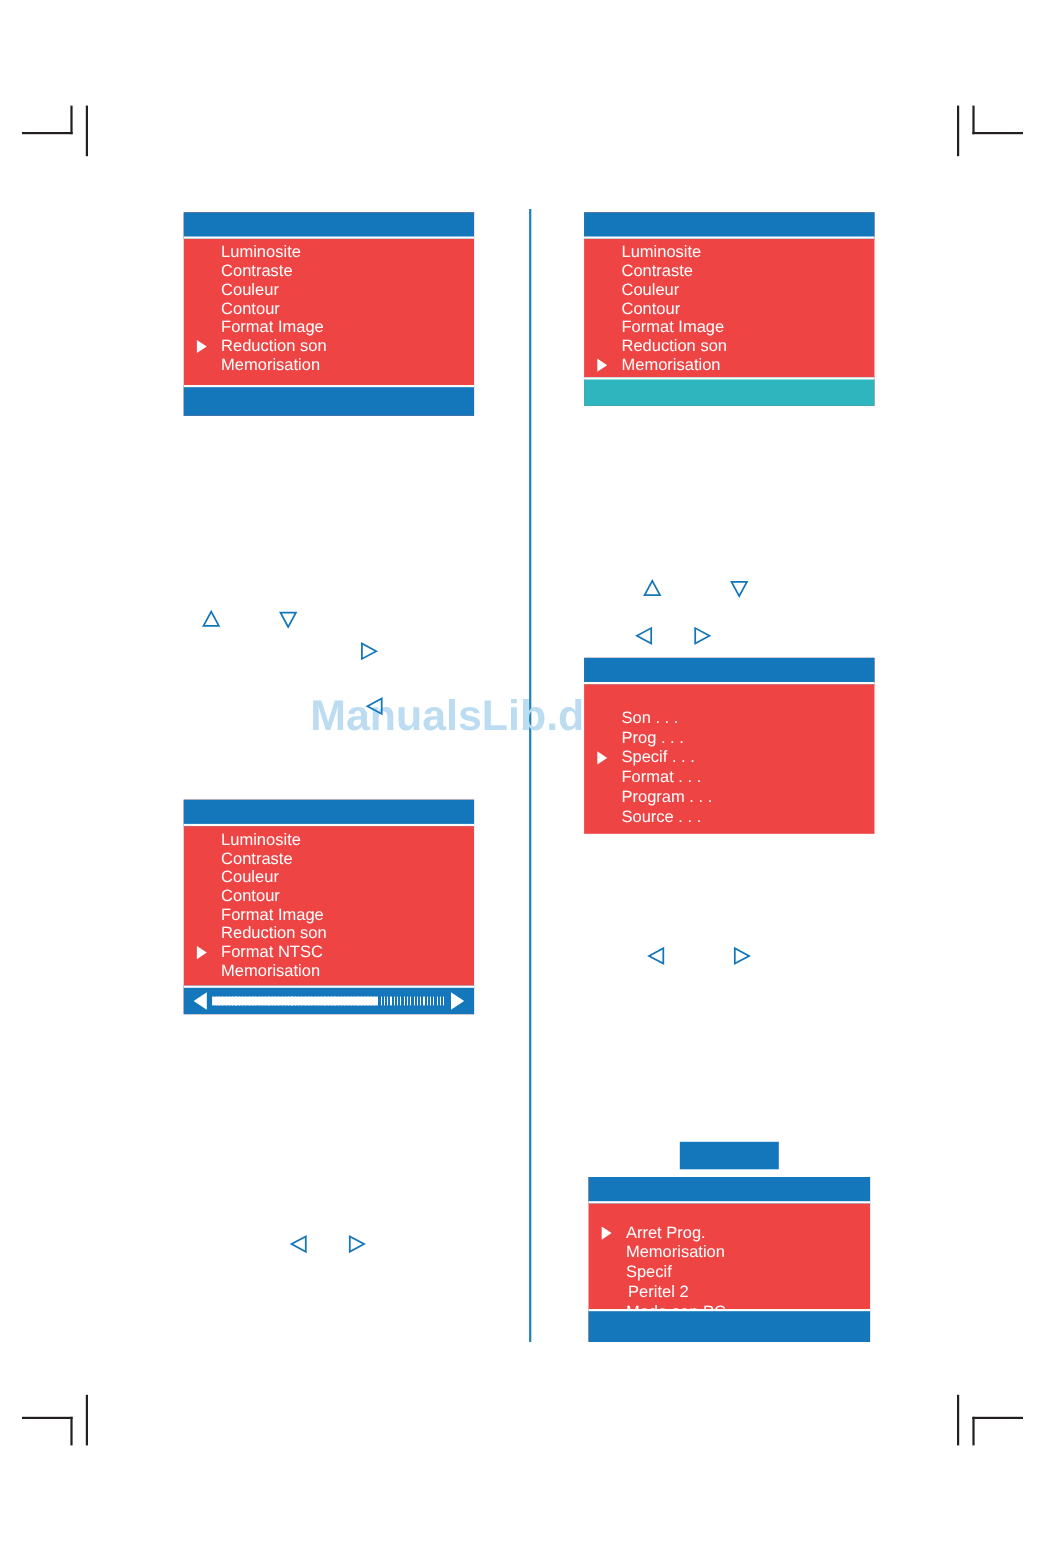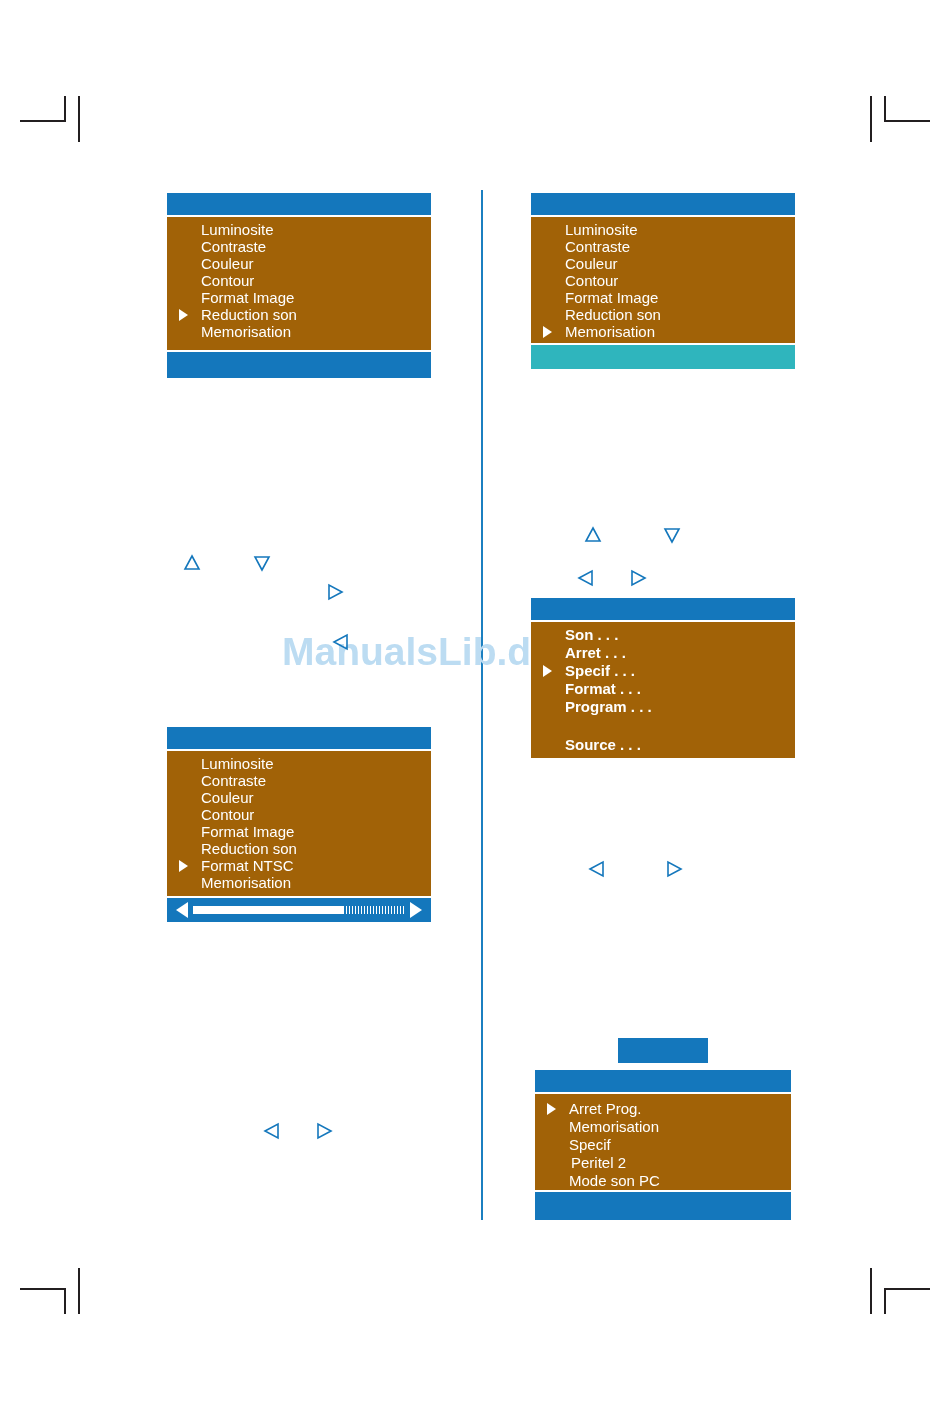--- a/index.html
+++ b/index.html
@@ -31,21 +31,21 @@
     left: 481px;
     top: 190px;
     width: 2px;
     height: 1030px;
     background: #1b7fc0;
   }
 
   
   .osd {
     position: absolute;
-    background: #a16207;
+    background: #ef4444;
     box-sizing: border-box;
   }
   .osd-titlebar {
     height: 22px;
     background: #1477bc;
     border-bottom: 2px solid #ffffff;
   }
   .osd-list {
     list-style: none;
     margin: 0;
@@ -274,46 +274,46 @@
       </svg>
   </div>
   <div class="keyglyph" style="left:628px; top:568px;">
     <svg width="20" height="20" viewBox="0 0 20 20">
         <polygon points="17,10 4,17 4,3" fill="none" stroke="#1477bc" stroke-width="1.6"></polygon>
       </svg>
   </div>
 
   <div class="osd" style="left:531px; top:598px; width:264px; height:160px;">
     <div class="osd-titlebar"></div>
-    <ul class="osd-list" style="padding-top:4px;font-weight:bold;">
+    <ul class="osd-list" style="padding-top:22px;">
       <li style="line-height:18px;"><span>Son . . .</span></li>
-      <li style="line-height:18px;"><span>Arret . . .</span></li>
+      <li style="line-height:18px;"><span>Prog . . .</span></li>
       <li style="line-height:18px;"><span class="cursor"></span><span>Specif . . .</span></li>
       <li style="line-height:18px;"><span>Format . . .</span></li>
       <li style="line-height:18px;"><span>Program . . .</span></li>
-      <li style="line-height:18px;margin-top:20px;"><span>Source . . .</span></li>
+      <li style="line-height:18px;"><span>Source . . .</span></li>
     </ul>
   </div>
 
   <div class="keyglyph" style="left:587px; top:859px;">
     <svg width="20" height="20" viewBox="0 0 20 20">
         <polygon points="3,10 16,3 16,17" fill="none" stroke="#1477bc" stroke-width="1.6"></polygon>
       </svg>
   </div>
   <div class="keyglyph" style="left:664px; top:859px;">
     <svg width="20" height="20" viewBox="0 0 20 20">
         <polygon points="17,10 4,17 4,3" fill="none" stroke="#1477bc" stroke-width="1.6"></polygon>
       </svg>
   </div>
 
   <div class="osd-tab" style="left:618px; top:1038px; width:90px; height:25px;"></div>
 
   <div class="osd" style="left:535px; top:1070px; width:256px; height:150px;">
     <div class="osd-titlebar"></div>
-    <ul class="osd-list" style="padding-top:6px;">
+    <ul class="osd-list" style="padding-top:6px;margin-top:12px;">
       <li style="line-height:18px;"><span class="cursor"></span><span>Arret Prog.</span></li>
       <li style="line-height:18px;"><span>Memorisation</span></li>
       <li style="line-height:18px;"><span>Specif</span></li>
       <li style="line-height:18px;padding-left:36px;"><span>Peritel 2</span></li>
       <li style="line-height:18px;"><span>Mode son PC</span></li>
     </ul>
     <div class="osd-footer" style="position:absolute;left:0;right:0;bottom:0;height:28px;"></div>
   </div>
 
 </div>

